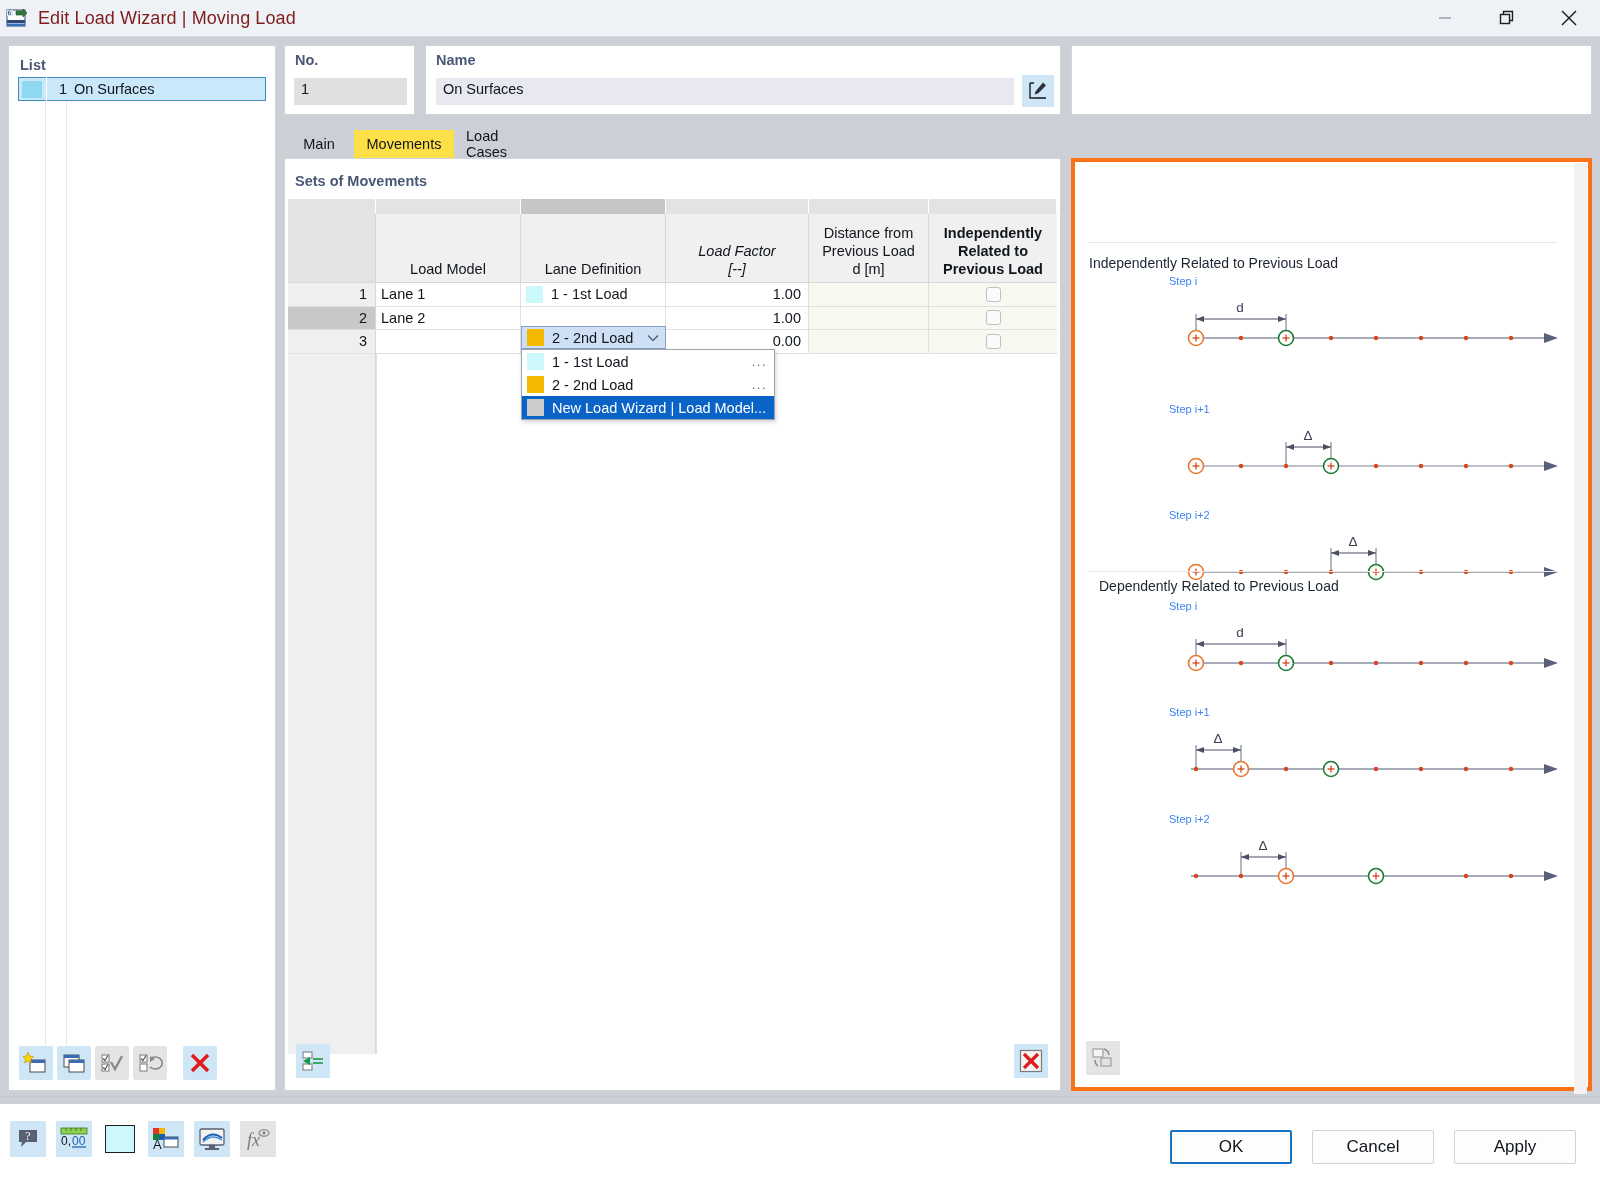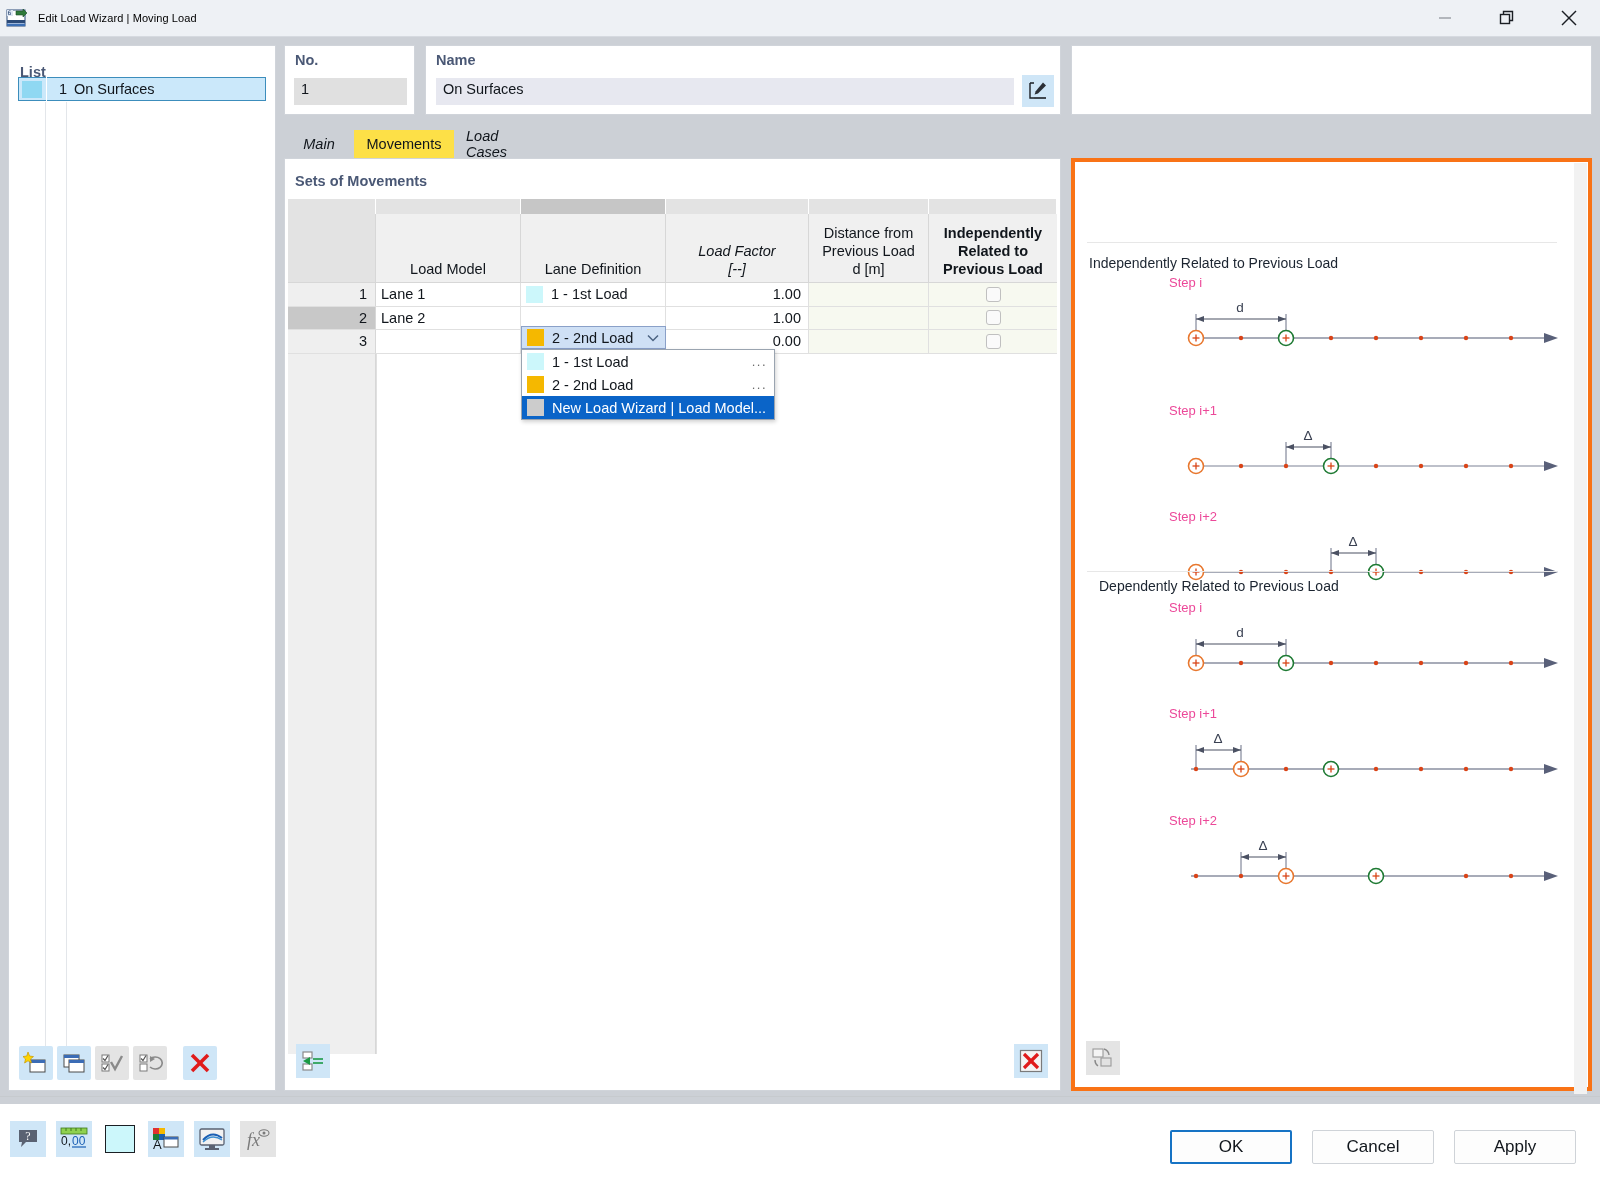--- a/index.html
+++ b/index.html
@@ -14,37 +14,37 @@
 
   
   .titlebar {
     position: absolute; left: 0; top: 0; width: 1600px; height: 36px;
     background: #eef1f5;
     display: flex; align-items: center;
     border-bottom: 1px solid #d6dae0;
   }
   .title-icon { width: 22px; height: 22px; margin-left: 6px; position: relative; flex: 0 0 auto; }
   .title-text {
-    font-size: 11px; color: #000000; margin-left: 10px; white-space: nowrap;
+    font-size: 18px; color: #7f1d1d; margin-left: 10px; white-space: nowrap;
     letter-spacing: 0.1px;
   }
   .win-btns { margin-left: auto; display: flex; height: 36px; }
   .win-btn {
     width: 62px; height: 36px; display: flex; align-items: center; justify-content: center;
   }
   .win-btn svg { display: block; }
 
   
   .panel { background: #fff; border: 1px solid #d0d4da; box-sizing: border-box; }
   .panel-label {
     font-size: 14.5px; font-weight: bold; color: #4a5875; padding: 6px 10px 2px 10px;
   }
 
   #list-panel { position: absolute; left: 8px; top: 45px; width: 268px; height: 1046px; }
-  #list-panel .panel-label { padding-left: 11px; padding-top: 18px; }
+  #list-panel .panel-label { padding-left: 11px; padding-top: 11px; }
   .list-row {
     position: absolute; left: 9px; top: 31px; width: 248px; height: 24px;
     background: #cbe8fa; border: 1px solid #3c8dbc; box-sizing: border-box;
     display: flex; align-items: center;
   }
   .list-swatch { width: 20px; height: 17px; background: #8fd8f2; margin-left: 3px; }
   .list-div { width: 1px; height: 24px; background: #ffffff; margin-left: 4px; }
   .list-num { width: 20px; text-align: right; font-size: 14.5px; color: #11161c; }
   .list-name { margin-left: 7px; font-size: 14.5px; color: #11161c; }
   .list-colsep-a { position: absolute; left: 36px; top: 56px; width: 1px; height: 974px; background: #e3e6ea; }
@@ -78,21 +78,21 @@
 
   #blank-panel { position: absolute; left: 1071px; top: 45px; width: 521px; height: 70px; }
 
   
   .tabstrip { position: absolute; left: 284px; top: 130px; width: 1308px; height: 28px; }
   .tab {
     position: absolute; top: 0; height: 28px; display: flex; align-items: center; justify-content: center;
     font-size: 14.5px; color: #11161c; box-sizing: border-box; padding: 0 12px;
   }
   .tab.active { background: #fde047; }
-  .tab.inactive { background: transparent; font-style: italic; }
+  .tab.inactive { background: transparent; }
 
   
   #tabpage { position: absolute; left: 284px; top: 158px; width: 777px; height: 933px;
              background: #fff; border: 1px solid #d0d4da; box-sizing: border-box; }
   #sets-label { position: absolute; left: 10px; top: 14px; font-size: 14.5px; font-weight: bold; color: #4a5875; }
 
   
   #tbl { position: absolute; left: 3px; top: 40px; width: 770px; }
   .trow { display: flex; }
   .topbar-row { height: 15px; }
@@ -149,21 +149,21 @@
   #tbl-del-btn { position: absolute; right: 12px; bottom: 12px; width: 34px; height: 34px;
                  background: #cfe6f7; display: flex; align-items: center; justify-content: center; }
 
   
   #diag-panel { position: absolute; left: 1071px; top: 158px; width: 521px; height: 933px;
                 background: #fff; border: 4px solid #f97316; box-sizing: border-box; }
   #diag-scroll-track { position: absolute; right: 1px; top: 1px; width: 13px; height: 931px; background: #f2f2f2; }
   .diag-inner { position: absolute; left: 6px; top: 0; width: 495px; height: 931px; }
   .diag-sep { position: absolute; left: 6px; width: 470px; height: 1px; background: #e7e7e7; }
   .diag-title { position: absolute; font-size: 14px; color: #1b2430; }
-  .step-label { position: absolute; font-size: 13px; color: #ec4899; }
+  .step-label { position: absolute; font-size: 11px; color: #3b82f6; }
   svg.axis { position: absolute; overflow: visible; }
 
   
   #bottombar { position: absolute; left: 0; top: 1104px; width: 1600px; height: 96px; background: #fff; }
   #bottom-tools { position: absolute; left: 10px; top: 17px; display: flex; align-items: center; }
   .bbtn { width: 36px; height: 36px; display: flex; align-items: center; justify-content: center; margin-right: 10px; }
   .bbtn.on { background: #cfe6f7; }
   .bbtn.off { background: #e4e4e4; }
   #bottom-buttons { position: absolute; right: 24px; top: 26px; display: flex; }
   .dlgbtn {

